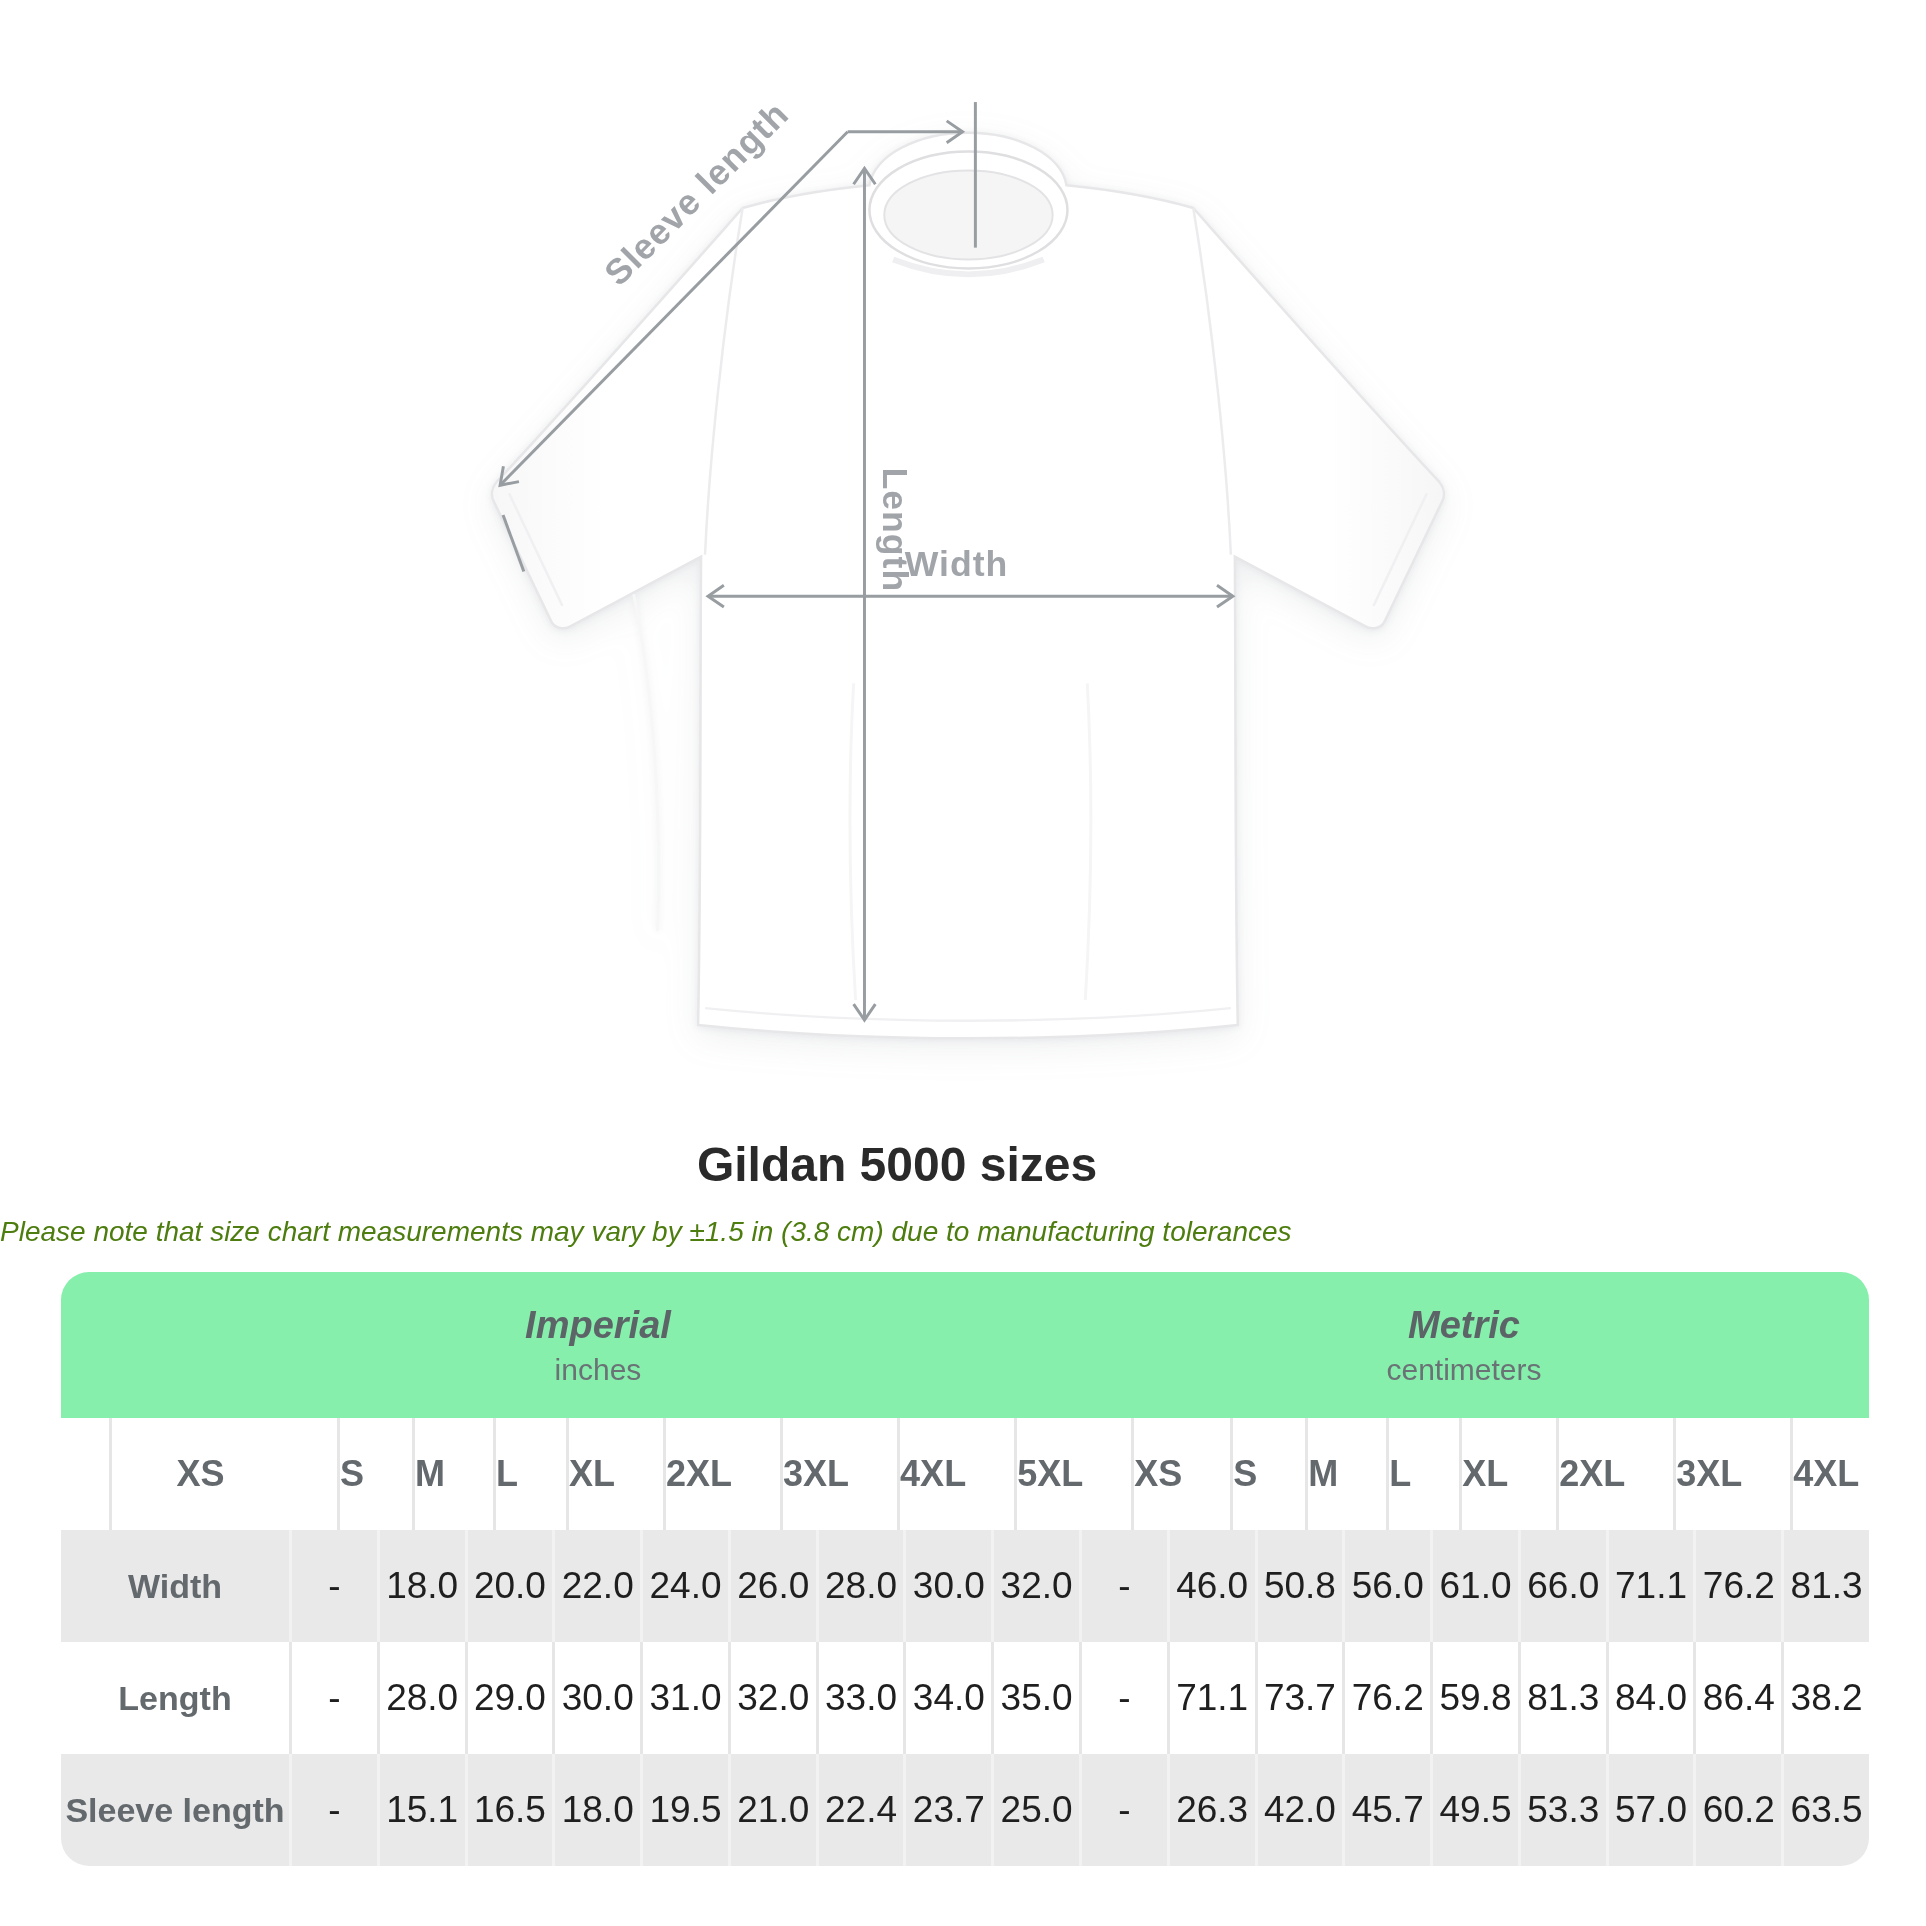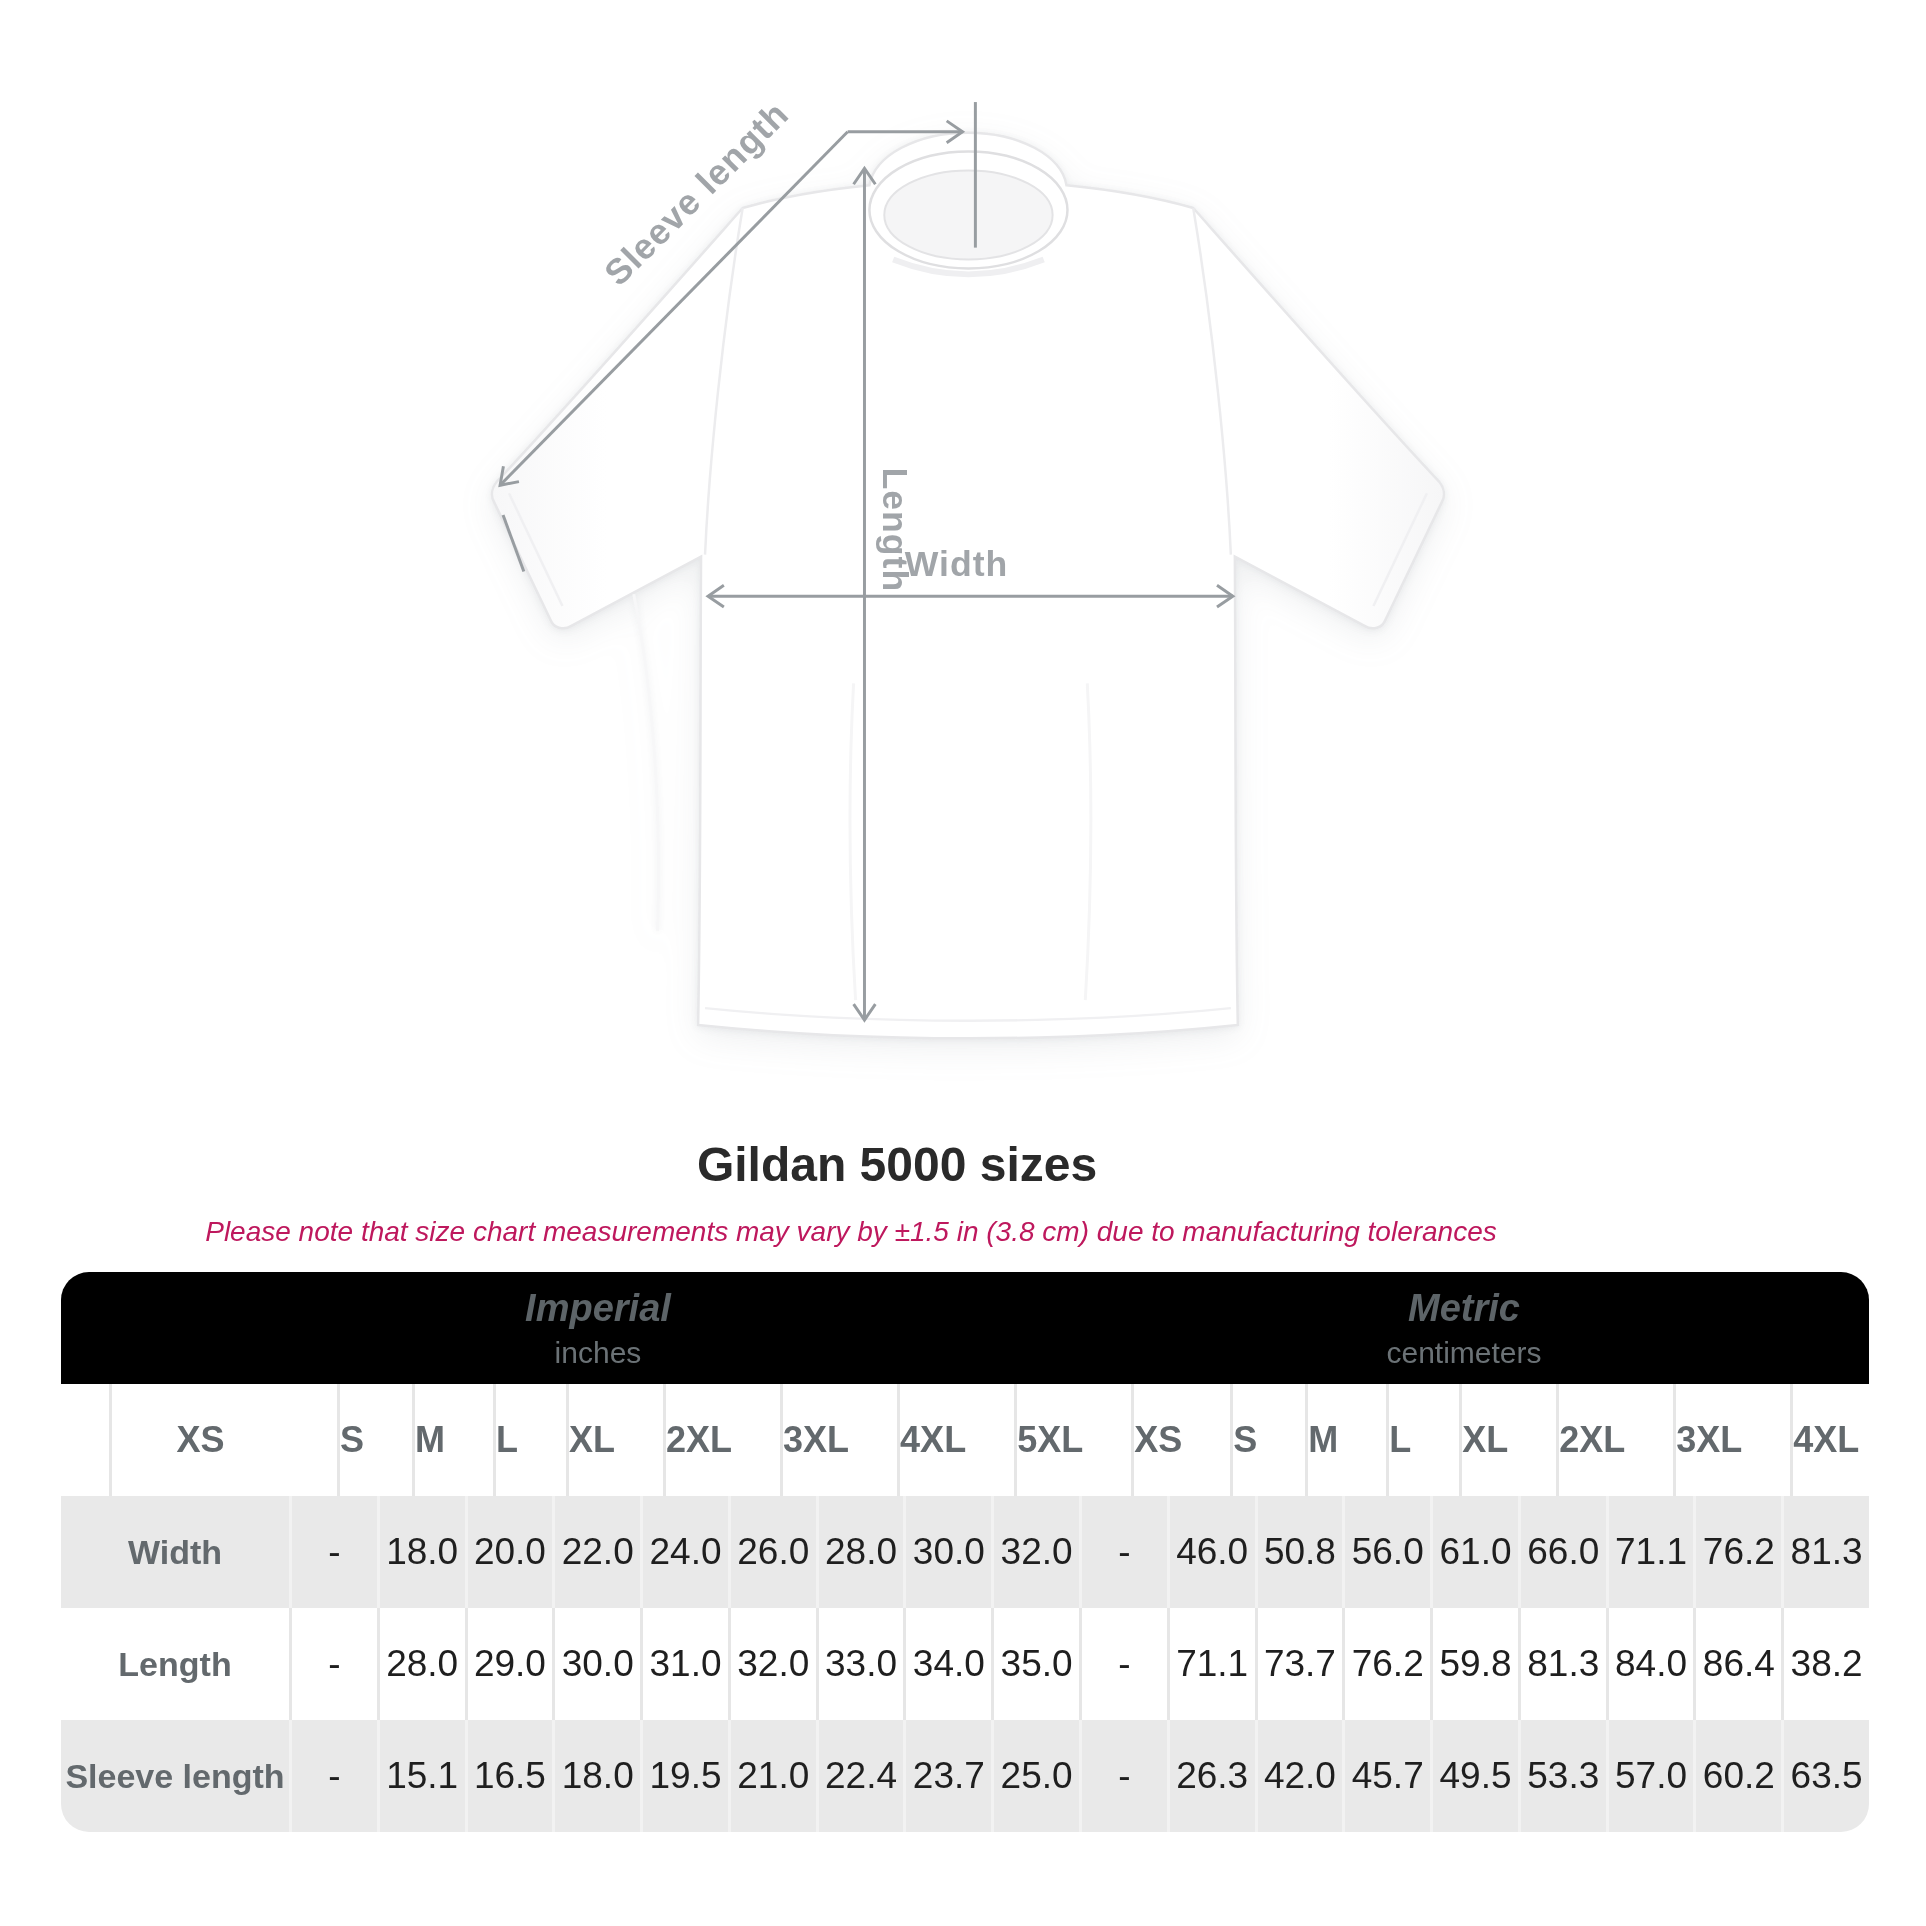--- a/index.html
+++ b/index.html
@@ -8,27 +8,27 @@
 
   
   #tee-svg{position:absolute;left:0;top:0;width:1927px;height:1129px;display:block;}
   .tee-body{filter:drop-shadow(0px 10px 16px rgba(110,115,125,0.10)) drop-shadow(0px 1px 3px rgba(110,115,125,0.10));}
   .dim{stroke:#989da1;stroke-width:3;fill:none;}
   .dim-label{fill:#a1a5a9;font-weight:bold;font-size:36px;letter-spacing:1px;}
 
   
   .title{position:absolute;left:0;top:1150;width:1794px;text-align:center;
          font-size:48px;font-weight:bold;color:#2a2a2a;top:1137px;}
-  .subtitle{position:absolute;left:0;top:1216px;width:1702px;text-align:center;
-         font-style:italic;font-size:28px;color:#be185d;}
+  .subtitle{position:absolute;left:0;top:1216px;width:1702px;
+         font-style:italic;font-size:28px;color:#4d7c0f;}
 
   
   .size-table{position:absolute;left:61px;top:1272px;width:1808px;border-radius:28px;
          overflow:hidden;background:#ffffff;}
-  .band{position:relative;height:112px;background:#000000;}
+  .band{position:relative;height:146px;background:#86efac;}
   .band-group{position:absolute;top:50%;transform:translate(-50%,-50%);text-align:center;}
   .band-group.imperial{left:29.7%;}
   .band-group.metric{left:77.6%;}
   .band-name{font-size:38px;font-weight:bold;font-style:italic;color:#5d6468;}
   .band-unit{margin-top:6px;font-size:30px;color:#6b7276;}
 
   .grid{display:grid;grid-template-columns:228px repeat(18,1fr);grid-auto-rows:112px;}
   .c{display:flex;align-items:center;justify-content:center;
      font-size:37px;color:#1f1f1f;background:#ffffff;}
   .c.lab{font-weight:bold;font-size:34px;color:#63696d;white-space:nowrap;}

